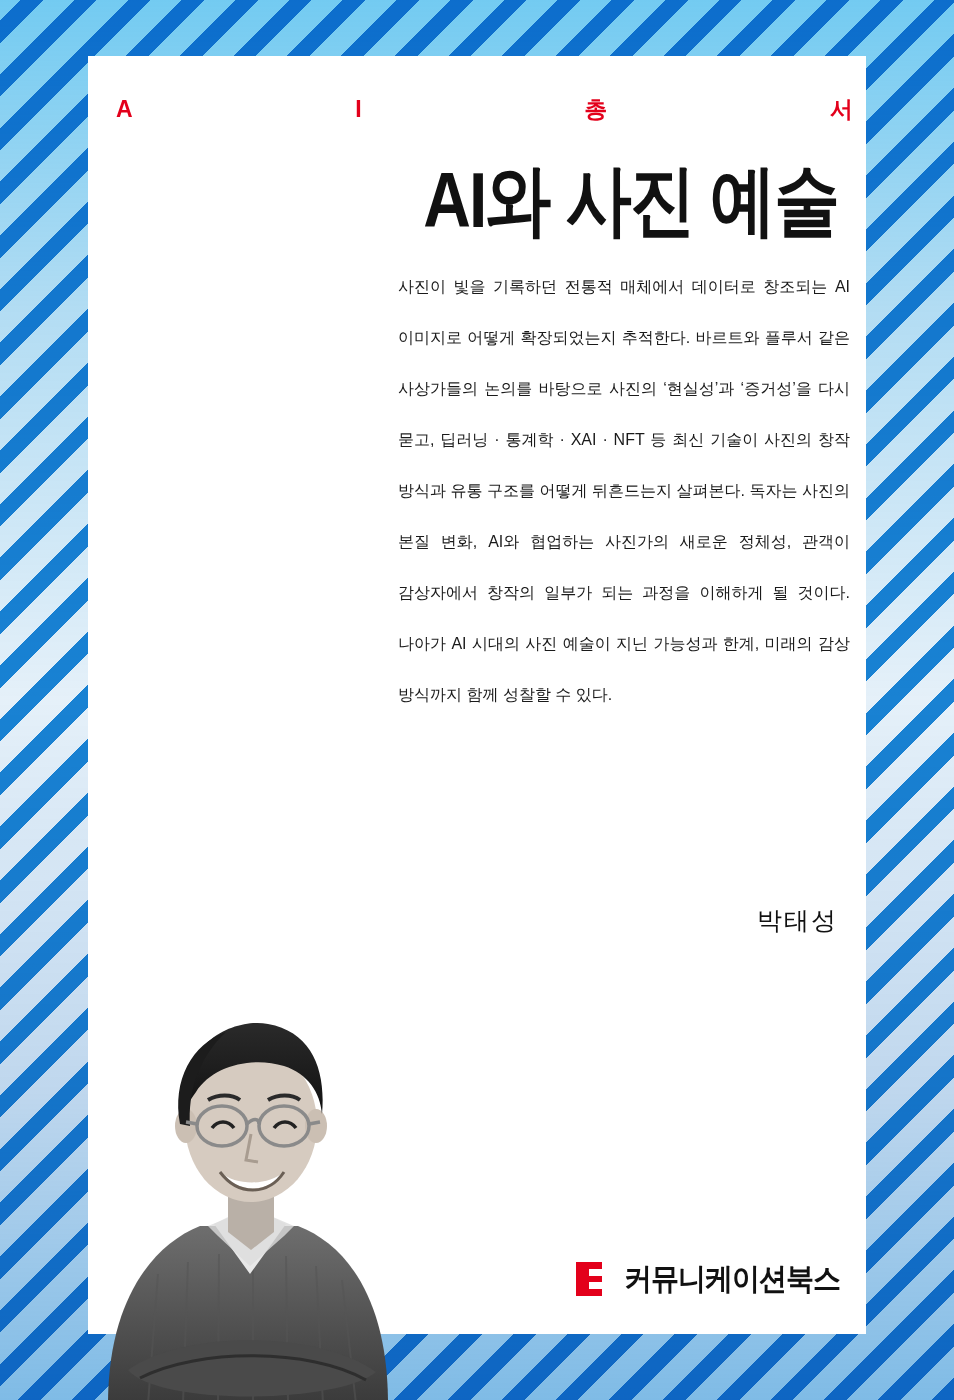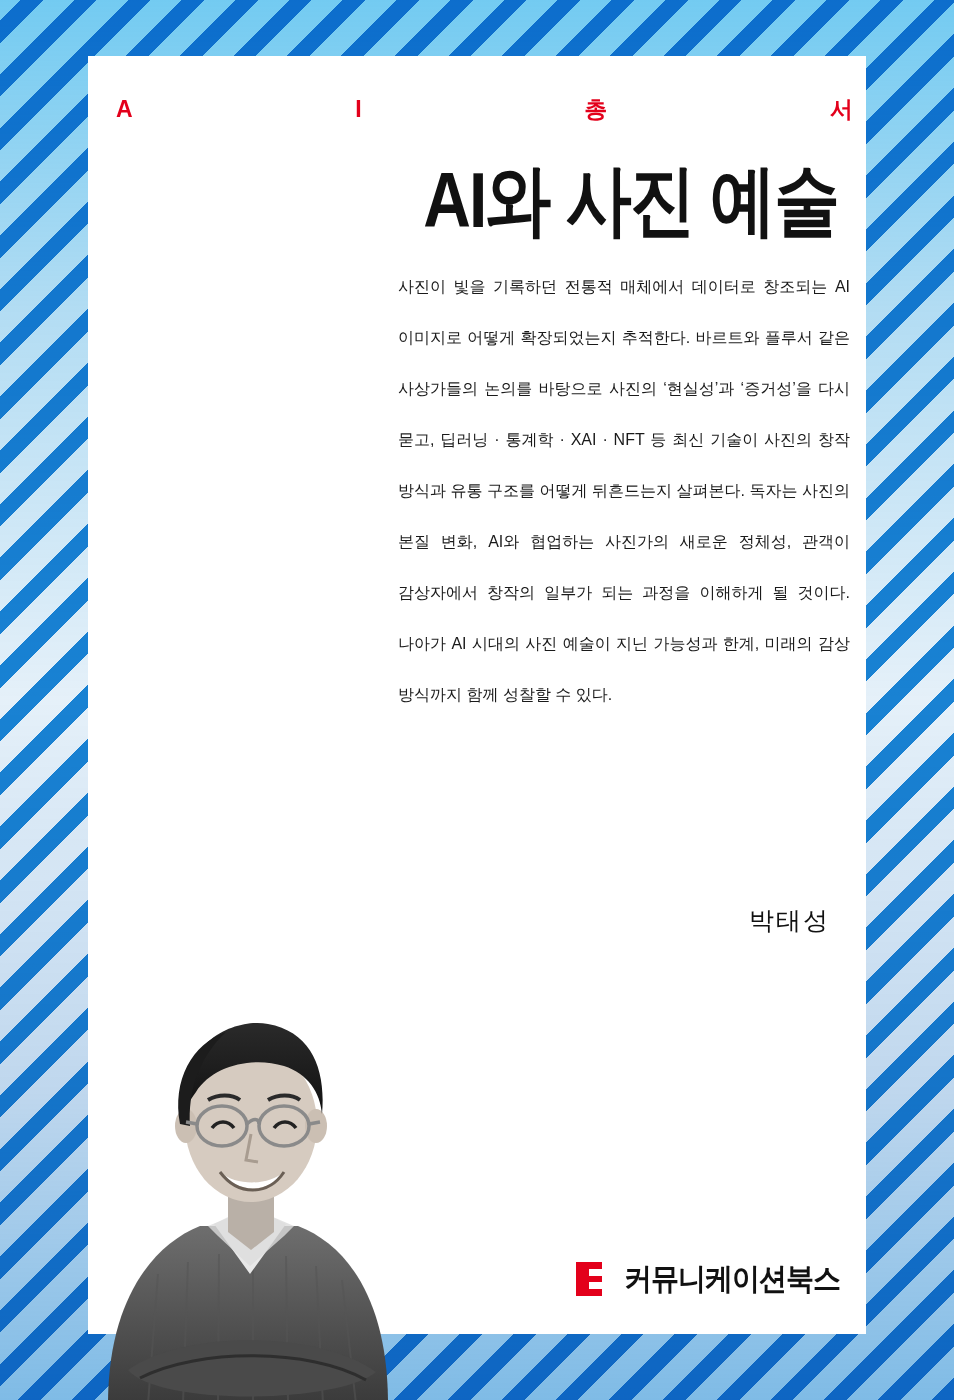--- a/index.html
+++ b/index.html
@@ -94,21 +94,21 @@
     line-height: 51px;
     color: #1a1a1a;
     text-align: justify;
     text-justify: inter-character;
     word-break: keep-all;
   }
 
   
   .author {
     position: absolute;
-    right: 36px;
+    right: 28px;
     top: 848px;
     font-size: 25px;
     color: #111111;
     letter-spacing: 2px;
   }
 
   
   .photo {
     position: absolute;
     left: 0px;

